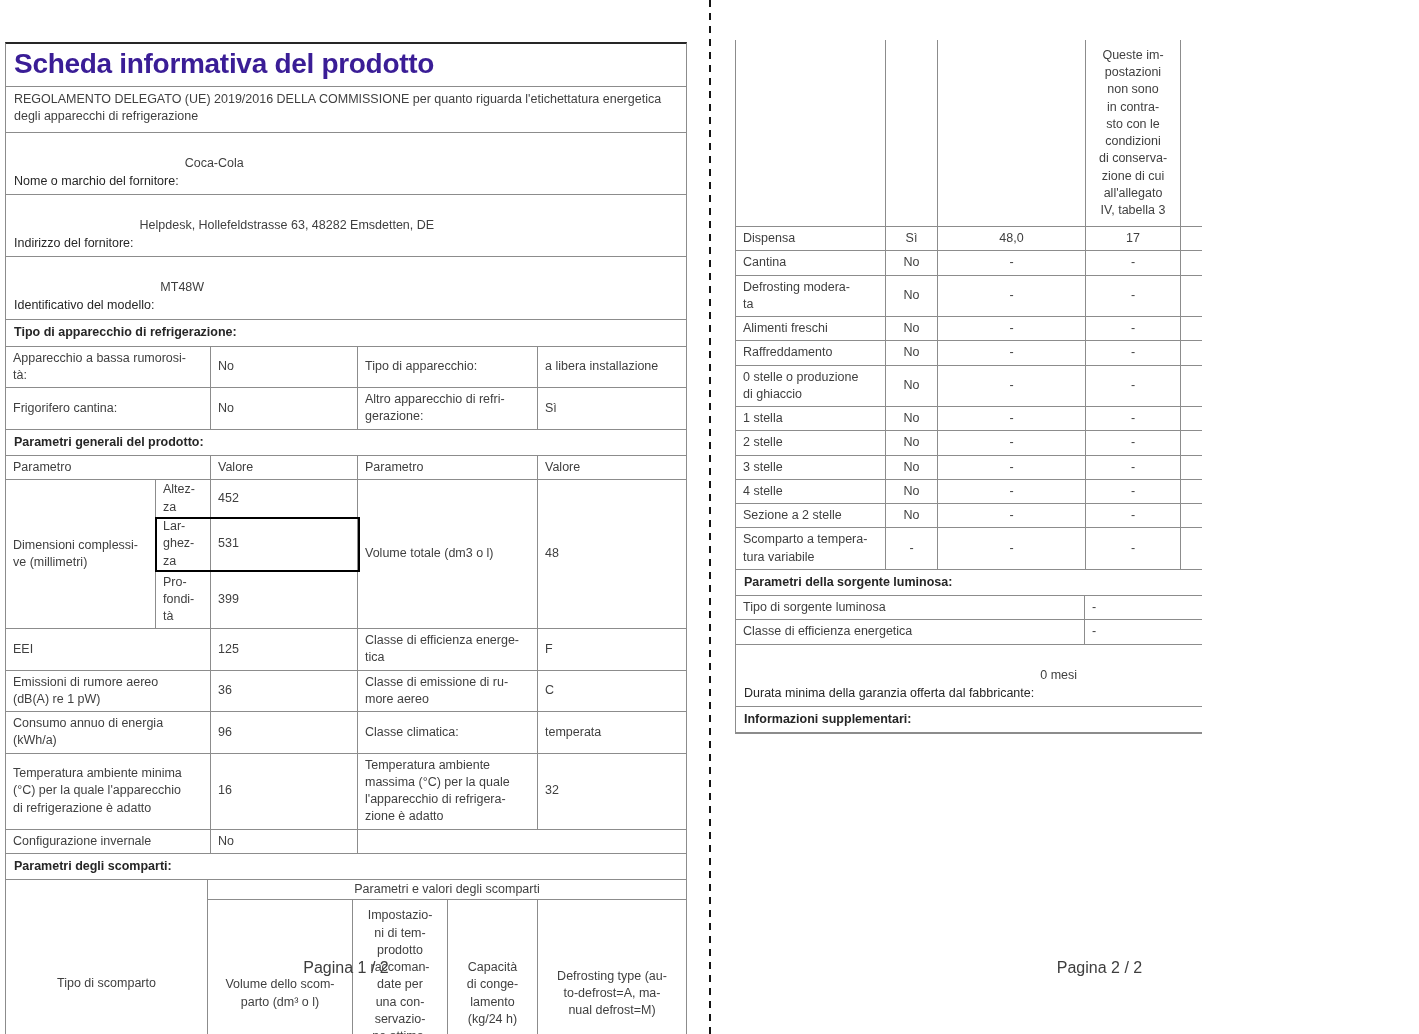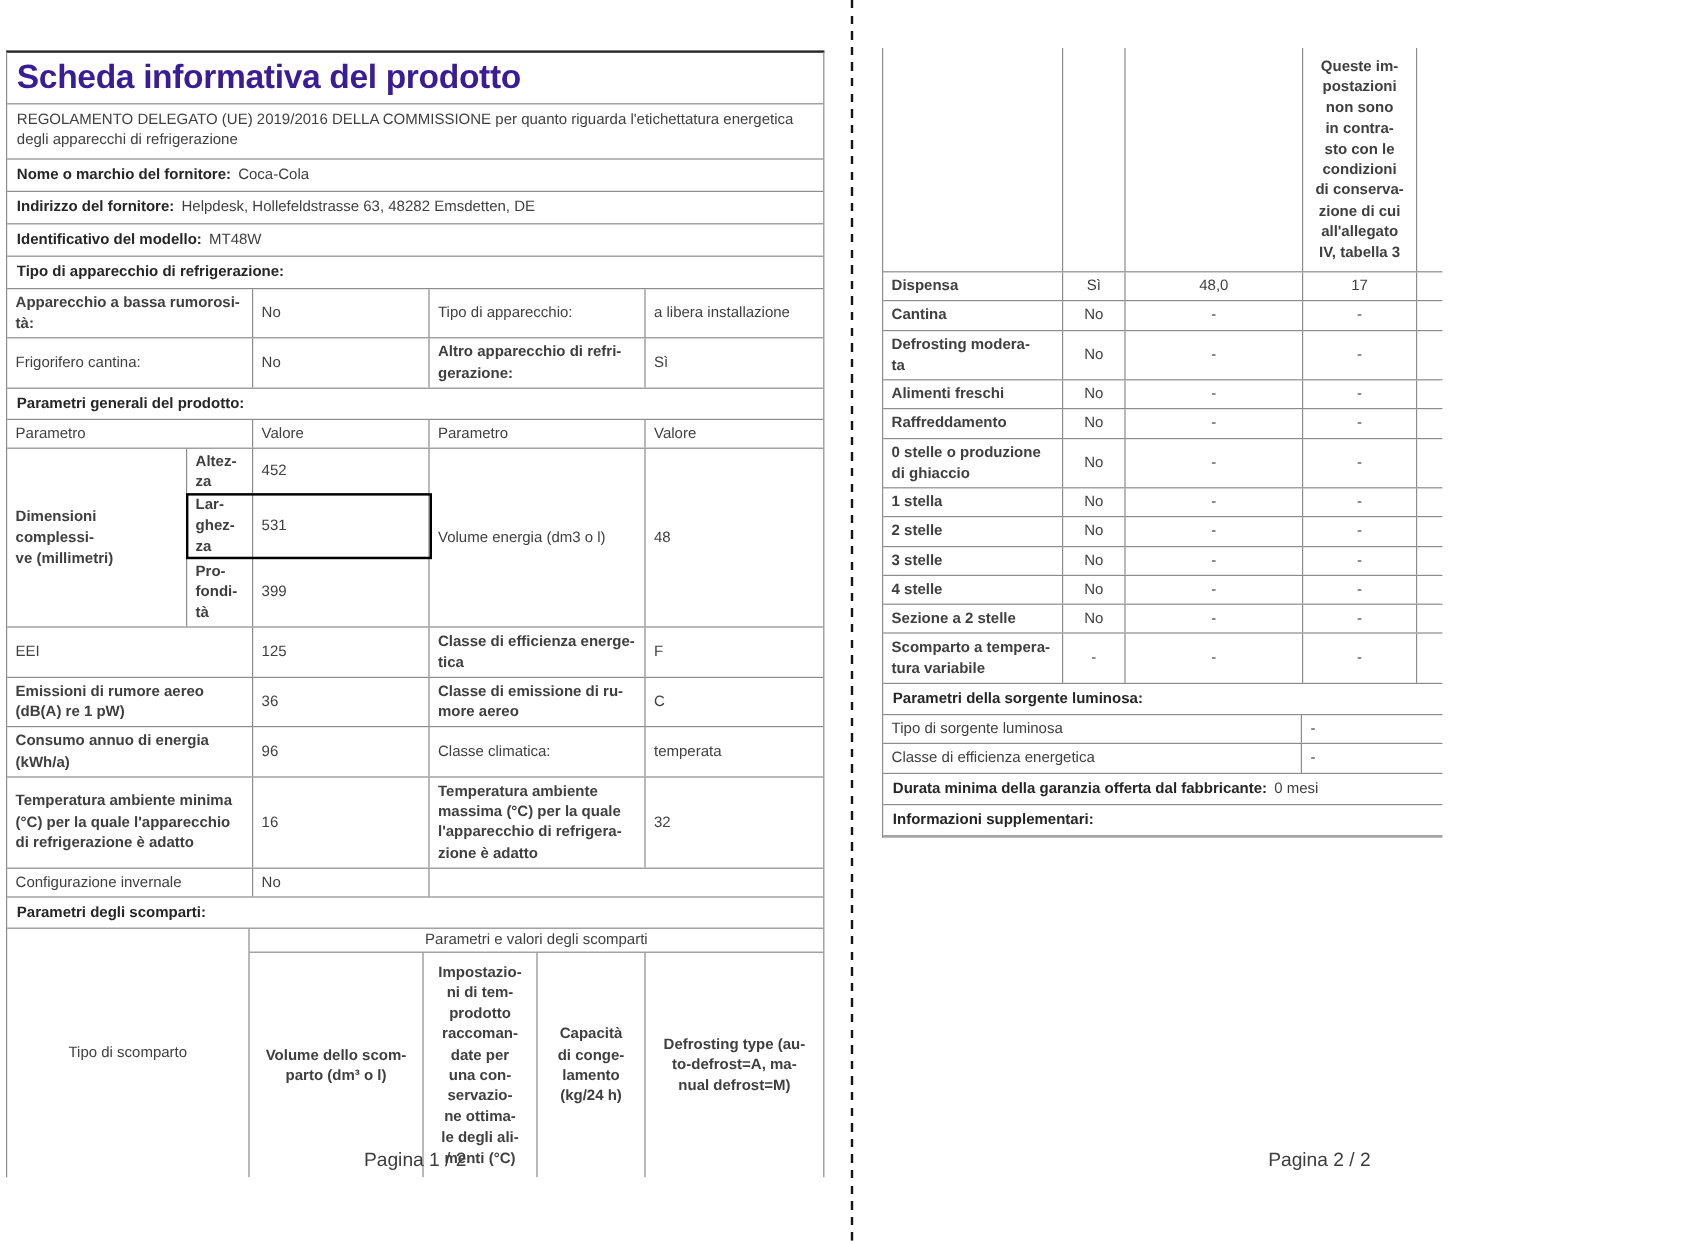--- a/index.html
+++ b/index.html
@@ -25,23 +25,23 @@
     border-top:2px solid #262626;
   }
   .page2{
     position:absolute;left:735px;top:40px;width:679px;
     border-left:1px solid var(--border);border-right:1px solid var(--border);
     border-bottom:1px solid var(--border);
   }
   .r{border-bottom:1px solid var(--border);}
   .full{padding:4px 8px;display:flex;align-items:center;}
   .sec{font-weight:bold;color:var(--bold);}
-  .bl{font-weight:bold;color:var(--bold);}
+  .bl{font-weight:normal;color:var(--bold);margin-top:36px;}
   .val{margin-left:6px;}
-  .pre{white-space:pre-line;font-weight:bold;}
+  .pre{white-space:pre-line;}
   
   .g4{display:grid;grid-template-columns:205px 147px 180px 148px;}
   .g4m{display:grid;grid-template-columns:205px 147px 328px;}
   .gdim{display:grid;grid-template-columns:150px 55px 147px 180px 148px;grid-template-rows:38px 53px 57px;position:relative;}
   .gcomp{display:grid;grid-template-columns:202px 145px 95px 90px 148px;grid-template-rows:20px 187px;}
   .g6{display:grid;grid-template-columns:150px 52px 148px 95px 85px 147px;}
   .g2{display:grid;grid-template-columns:349px 328px;}
   .c{padding:3px 7px;border-right:1px solid var(--border);display:flex;align-items:center;}
   .c.last{border-right:0;}
   .ctr{justify-content:center;text-align:center;}
@@ -115,21 +115,21 @@
       <div class="c">Parametro</div>
       <div class="c last">Valore</div>
     </div>
 
     <div class="r gdim">
       <div class="c pre" style="grid-row:1/4">Dimensioni complessi-
 ve (millimetri)</div>
       <div class="c bb pre">Altez-
 za</div>
       <div class="c bb">452</div>
-      <div class="c" style="grid-row:1/4;grid-column:4">Volume energia (dm3 o l)</div>
+      <div class="c" style="grid-row:1/4;grid-column:4">Volume totale (dm3 o l)</div>
       <div class="c last" style="grid-row:1/4;grid-column:5">48</div>
       <div class="c bb pre" style="grid-row:2;grid-column:2">Lar-
 ghez-
 za</div>
       <div class="c bb" style="grid-row:2;grid-column:3">531</div>
       <div class="c pre" style="grid-row:3;grid-column:2">Pro-
 fondi-
 tà</div>
       <div class="c" style="grid-row:3;grid-column:3">399</div>
       <div class="hl-box"></div>

